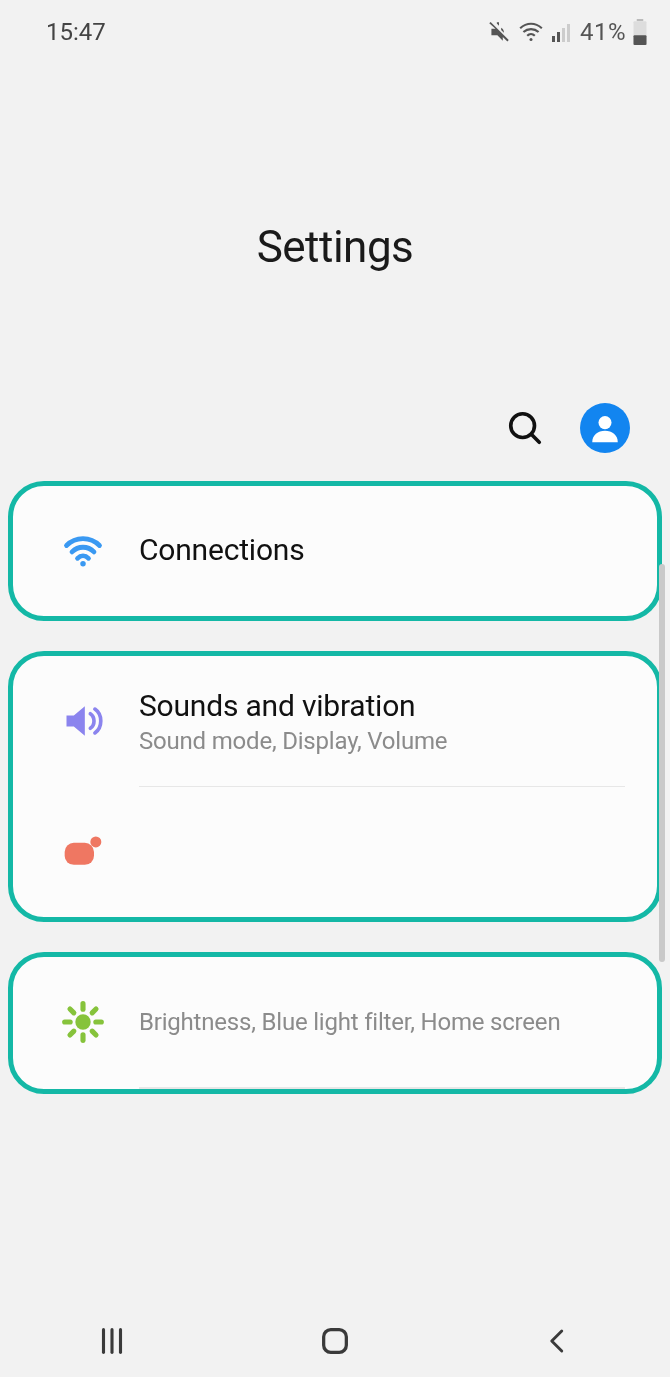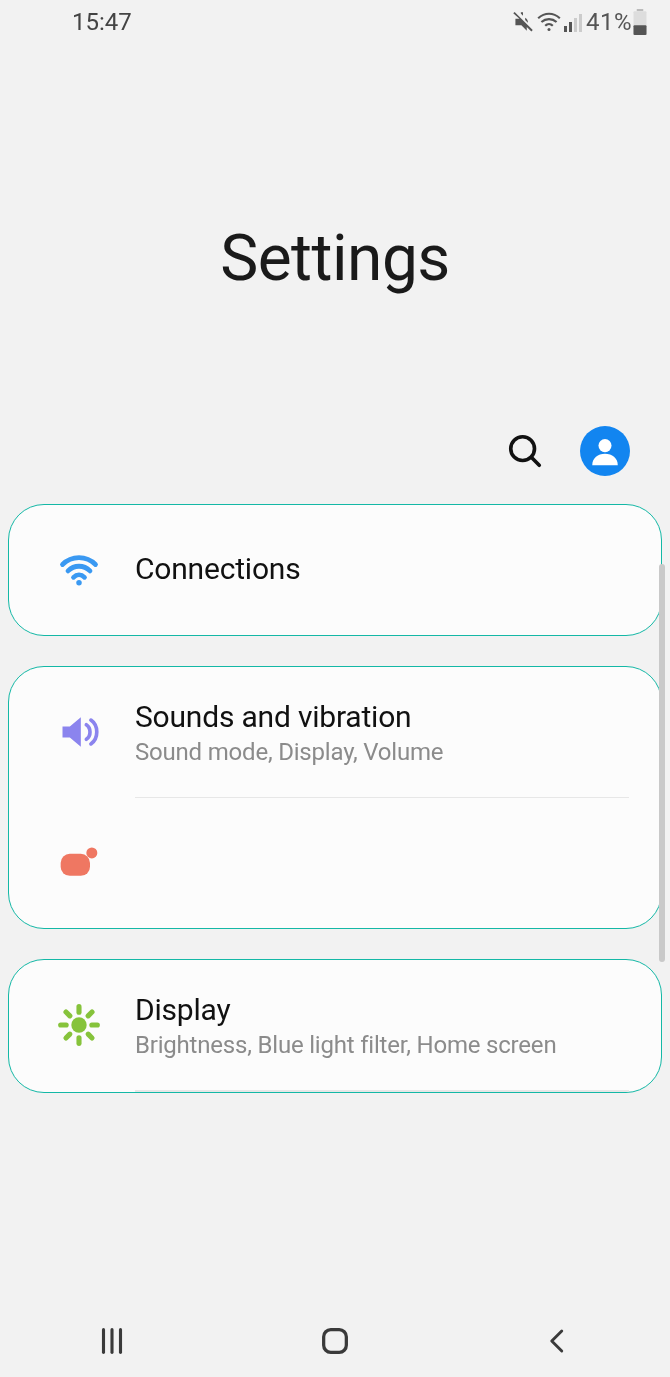--- a/index.html
+++ b/index.html
@@ -14,42 +14,42 @@
     background: #f2f2f2;
     font-family: -apple-system, "Segoe UI", Roboto, "Helvetica Neue", Arial, sans-serif;
     overflow: hidden;
     color: #111;
   }
 
   
   .status-bar {
     display: flex;
     justify-content: space-between;
-    align-items: flex-start;
-    padding: 8px 22px 0 72px;
+    align-items: flex-end;
+    padding: 8px 22px 0 46px;
     height: 46px;
     font-size: 24px;
     color: #444;
   }
   .status-right {
     display: flex;
     align-items: center;
-    gap: 0;
+    gap: 6px;
     color: #555;
   }
   .status-right svg { display: block; }
   .status-right .pct { font-size: 24px; letter-spacing: 0.5px; color:#555; }
 
   
   .header {
     text-align: center;
     padding-top: 175px;
   }
   .header h1 {
-    font-size: 64px;
+    font-size: 44px;
     font-weight: 400;
     color: #1a1a1a;
     letter-spacing: -0.5px;
   }
 
   
   .toolbar {
     display: flex;
     justify-content: flex-end;
     align-items: center;
@@ -72,21 +72,21 @@
     align-items: center;
     justify-content: center;
   }
 
   
   .card {
     background: #fcfcfc;
     border-radius: 36px;
     margin: 0 8px 30px 8px;
     overflow: hidden;
-    border: 1px solid #14b8a6;
+    border: 5px solid #14b8a6;
   }
   .row {
     display: flex;
     align-items: center;
     min-height: 130px;
     padding: 24px 6px 24px 14px;
     cursor: pointer;
   }
   .row .ic {
     width: 112px;
@@ -257,21 +257,20 @@
         <line x1="12" y1="19" x2="12" y2="22"></line>
         <line x1="2" y1="12" x2="5" y2="12"></line>
         <line x1="19" y1="12" x2="22" y2="12"></line>
         <line x1="4.9" y1="4.9" x2="7" y2="7"></line>
         <line x1="17" y1="17" x2="19.1" y2="19.1"></line>
         <line x1="4.9" y1="19.1" x2="7" y2="17"></line>
         <line x1="17" y1="7" x2="19.1" y2="4.9"></line>
       </svg>
     </div>
     <div class="txt">
-      <div class="title">Display</div>
       <div class="subtitle">Brightness, Blue light filter, Home screen</div>
     </div>
   </div>
   <div class="divider"></div>
   <div class="divider"></div>
 </div>
 
 <div class="navbar">
   <div class="nbtn">
     <svg width="34" height="34" viewBox="0 0 24 24" fill="none" stroke="#3a3a3a" stroke-width="2.2" stroke-linecap="round">

